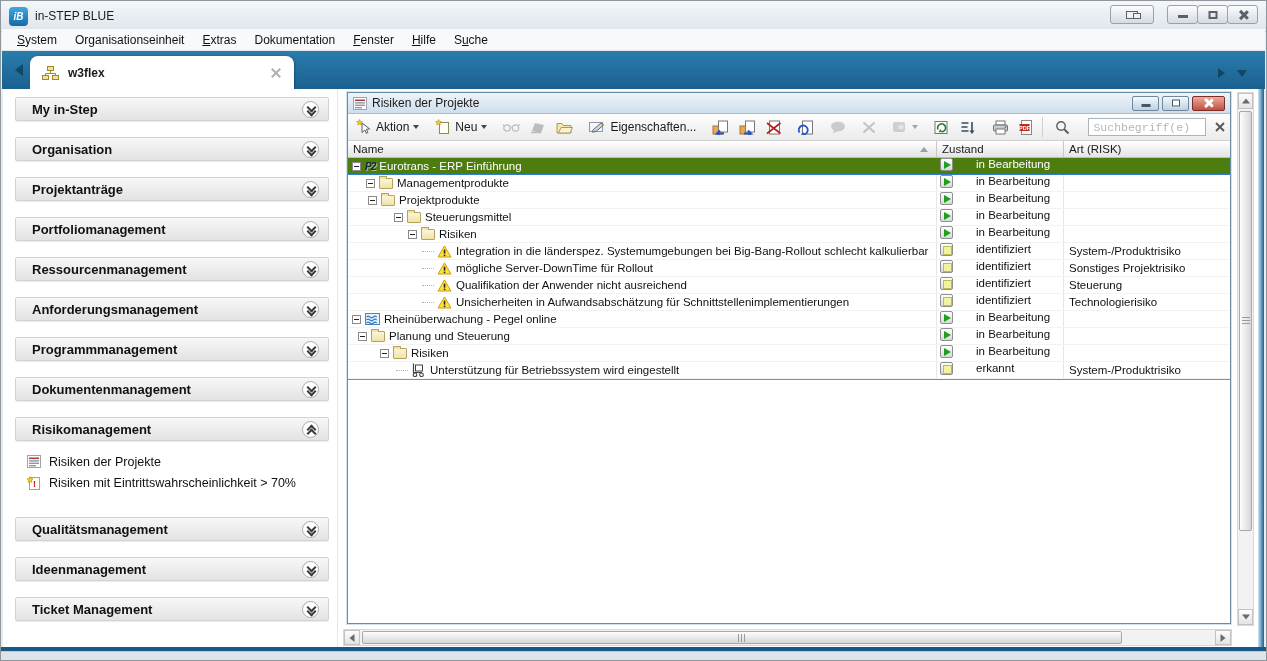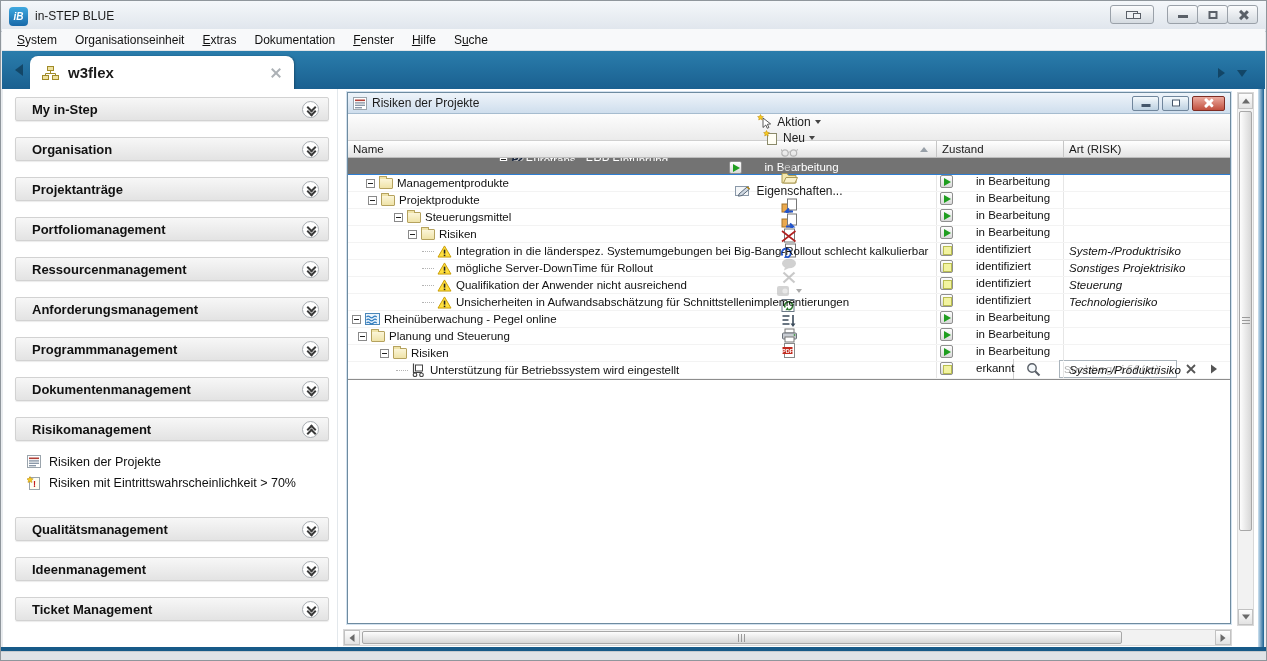--- a/index.html
+++ b/index.html
@@ -21,21 +21,21 @@
   .wbtn .xx::before,.wbtn .xx::after{content:"";position:absolute;left:5px;top:0;width:2.5px;height:11px;background:#5a6068;}
   .wbtn .xx::before{transform:rotate(45deg);} .wbtn .xx::after{transform:rotate(-45deg);}
 
   .menubar{position:absolute;left:1px;right:1px;top:28px;height:22px;background:#f8f9fa;border-bottom:1px solid #e2e5e8;display:flex;align-items:center;padding-left:6px;}
   .mitem{font-size:12px;color:#111;padding:3px 9px;cursor:default;}
   .mitem .key{text-decoration:underline;}
 
   .tabbar{position:absolute;left:1px;right:1px;top:50px;height:38px;background:linear-gradient(#2a7dac,#1a6090);}
   .backarrow{position:absolute;left:13px;top:13px;width:0;height:0;border-top:6px solid transparent;border-bottom:6px solid transparent;border-right:8px solid rgba(8,38,58,.55);}
   .tab{position:absolute;left:28px;top:5px;width:264px;height:33px;background:#fff;border-radius:8px 8px 0 0;display:flex;align-items:center;padding:0 12px;box-shadow:1px 0 2px rgba(0,0,0,.25);}
-  .tab-label{font-size:15px;font-weight:bold;color:#1a1a1a;margin-left:9px;}
+  .tab-label{font-size:12px;font-weight:bold;color:#1a1a1a;margin-left:9px;}
   .tab-close{margin-left:auto;width:12px;height:12px;position:relative;opacity:.55;}
   .tab-close::before,.tab-close::after{content:"";position:absolute;left:5px;top:0;width:2px;height:12px;background:#6a737b;}
   .tab-close::before{transform:rotate(45deg);} .tab-close::after{transform:rotate(-45deg);}
   .tscroll{position:absolute;top:17px;width:0;height:0;}
   .tscroll.rt{right:40px;border-top:5px solid transparent;border-bottom:5px solid transparent;border-left:7px solid rgba(8,38,58,.55);}
   .tscroll.dn{right:18px;top:19px;border-left:5px solid transparent;border-right:5px solid transparent;border-top:7px solid rgba(8,38,58,.55);}
 
   .content{position:absolute;left:2px;right:2px;top:88px;height:558px;background:#fff;}
   .band-blue{position:absolute;left:0;right:0;top:646px;height:4px;background:#175a88;}
   .band-gray{position:absolute;left:0;right:0;top:650px;bottom:0;background:#e0e3e7;border-top:1px solid #c6cacf;}
@@ -61,40 +61,40 @@
   .ptitle-label{font-size:12px;color:#1b1b1b;margin-left:5px;}
   .pbtns{margin-left:auto;display:flex;}
   .pb{width:27px;height:15px;border:1px solid #70869c;border-radius:2px;background:linear-gradient(#f4f9fc,#bdd1e1);margin-left:3px;position:relative;}
   .pb .bar{position:absolute;left:50%;bottom:3px;transform:translateX(-50%);width:9px;height:2.5px;background:#44566a;}
   .pb .box{position:absolute;left:50%;top:50%;transform:translate(-50%,-50%);width:8px;height:7px;border:1.5px solid #44566a;background:#fff;}
   .pb.close{width:33px;background:linear-gradient(#ecaa9e,#c1503f);border-color:#7e2d24;}
   .pb.close .xx{position:absolute;left:50%;top:50%;width:9px;height:9px;transform:translate(-50%,-50%);}
   .pb.close .xx::before,.pb.close .xx::after{content:"";position:absolute;left:3.5px;top:-1px;width:2.5px;height:11px;background:#fff;border-radius:1px;}
   .pb.close .xx::before{transform:rotate(45deg);} .pb.close .xx::after{transform:rotate(-45deg);}
 
-  .tbar{height:27px;display:flex;align-items:center;background:linear-gradient(#fdfdfd,#ebebeb);border-bottom:1px solid #cfcfcf;padding:0 3px;flex-direction:column;}
+  .tbar{height:27px;display:flex;align-items:center;background:linear-gradient(#fdfdfd,#ebebeb);border-bottom:1px solid #cfcfcf;padding:0 3px;}
   .tb{height:22px;display:flex;align-items:center;gap:4px;padding:0 5px;font-size:12px;color:#1a1a1a;}
   .tb.dis{opacity:.45;filter:grayscale(1);}
   .caret{width:0;height:0;border-left:3.5px solid transparent;border-right:3.5px solid transparent;border-top:4px solid #444;}
   .vsep{width:1px;height:20px;background:#cfcfcf;margin:0 3px;}
   .srch{margin-left:auto;display:flex;align-items:center;gap:4px;padding-right:4px;}
   .srch input{width:118px;height:18px;border:1px solid #aab4bc;font-size:11.5px;padding:0 4px;color:#444;font-family:Liberation Mono, monospace;margin-left:9px;}
   .srch input::placeholder{color:#b6b6b6;}
 
   
   .thead{height:17px;display:flex;background:linear-gradient(#ffffff,#e4e4e4);border-bottom:1px solid #bdbdbd;font-size:11.5px;color:#1a1a1a;}
   .hc{display:flex;align-items:center;padding-left:5px;border-right:1px solid #c6c6c6;}
   .hc.name{width:589px;} .hc.state{width:127px;} .hc.art{flex:1;border-right:none;}
   .sortup{margin-left:auto;margin-right:8px;width:0;height:0;border-left:4px solid transparent;border-right:4px solid transparent;border-bottom:5px solid #98a0a8;}
   .rows{}
   .row{display:flex;height:17px;align-items:center;font-size:11.5px;color:#111;border-bottom:1px solid #f3f3f3;}
   .c-name{width:589px;display:flex;align-items:center;height:100%;border-right:1px solid #e6e6e6;overflow:hidden;white-space:nowrap;}
   .c-state{width:127px;display:flex;align-items:flex-start;gap:23px;height:100%;border-right:1px solid #e6e6e6;padding-left:3px;}
-  .c-art{flex:1;padding-left:5px;overflow:hidden;white-space:nowrap;font-style:italic;}
-  .row.sel{background:#737373;color:#fff;border-bottom-color:#2e7ed2;flex-direction:column;}
+  .c-art{flex:1;padding-left:5px;overflow:hidden;white-space:nowrap;}
+  .row.sel{background:#4d7c0f;color:#fff;border-bottom-color:#2e7ed2;}
   .row.sel .c-name,.row.sel .c-state{border-right-color:transparent;}
   .table-end{border-top:1px solid #8d8d8d;}
   .exp{width:9px;height:9px;background:#fff;border:1px solid #8a8a8a;position:relative;margin-right:4px;flex:none;}
   .exp::before{content:"";position:absolute;left:1px;right:1px;top:3px;height:1px;background:#222;}
   .dot{width:12px;height:1px;border-top:1px dotted #b4b4b4;margin-right:3px;flex:none;}
   .ric{margin-right:4px;flex:none;display:flex;}
   .folder{width:14px;height:11px;background:linear-gradient(#fbf5d8,#efe3a8);border:1px solid #b5a25e;border-radius:1px;position:relative;margin-right:4px;flex:none;}
   .folder::before{content:"";position:absolute;top:-3px;left:-1px;width:6px;height:2px;background:#efe3a8;border:1px solid #b5a25e;border-bottom:none;border-radius:1px 1px 0 0;}
   .p2{font-style:italic;font-weight:bold;font-size:10px;color:#33425e;text-shadow:1px 1px 0 #c8d2e2;margin-right:4px;flex:none;letter-spacing:-1px;}
   .row.sel .p2{color:#15233c;text-shadow:1px 1px 0 rgba(255,255,255,.5);}

